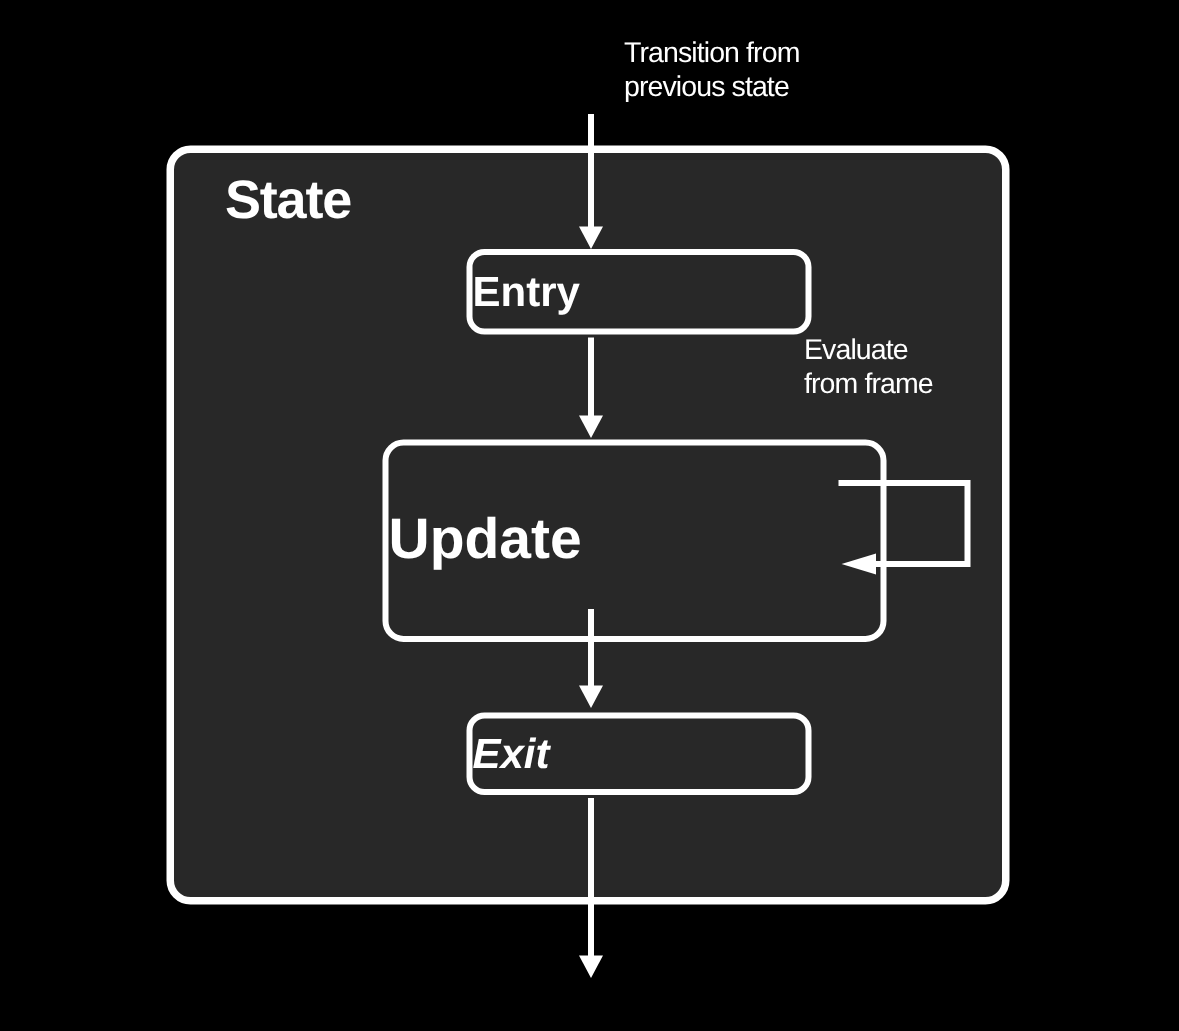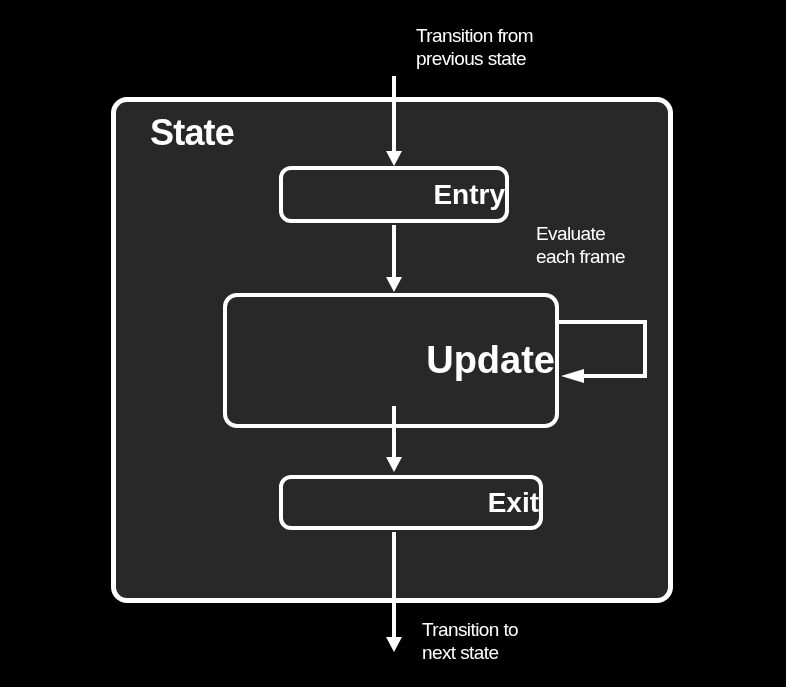--- a/index.html
+++ b/index.html
@@ -47,25 +47,25 @@
     letter-spacing:-0.8px;
   }
   .node{
     position:absolute;
     box-sizing:border-box;
     background:var(--node);
     border:4px solid var(--line);
     border-radius:12px;
     color:var(--text);
     font-weight:bold;
-    display:flex;align-items:center;justify-content:flex-end;
+    display:flex;align-items:center;justify-content:flex-start;margin-left:32px;
   }
   .node.entry{left:279px;top:166px;width:230px;height:57px;font-size:28px;}
   .node.update{left:223px;top:293px;width:336px;height:135px;font-size:38px;border-radius:14px;}
-  .node.exit{left:279px;top:475px;width:264px;height:55px;font-size:28px;}
+  .node.exit{left:279px;top:475px;width:230px;height:55px;font-size:28px;font-style:italic;}
   svg.arrows{position:absolute;left:0;top:0;pointer-events:none;}
   svg.arrows line, svg.arrows path{stroke:var(--line);stroke-width:4;fill:none;}
   svg.arrows polygon{fill:var(--line);stroke:none;}
 </style>
 </head>
 <body>
 
 <div class="stage">
 
   <div class="annotation incoming">Transition from
@@ -81,24 +81,22 @@
 
   <div class="node update">
     <span>Update</span>
   </div>
 
   <div class="node exit">
     <span>Exit</span>
   </div>
 
   <div class="annotation loop">Evaluate
-each frame</div>
+from frame</div>
 
-  <div class="annotation outgoing">Transition to
-next state</div>
 
   <svg class="arrows" width="786" height="687" viewBox="0 0 786 687">
 
     <g>
       <line x1="394" y1="76" x2="394" y2="152"></line>
       <polygon points="386,151 402,151 394,166"></polygon>
     </g>
 
     <g>
       <line x1="394" y1="225" x2="394" y2="278"></line>

